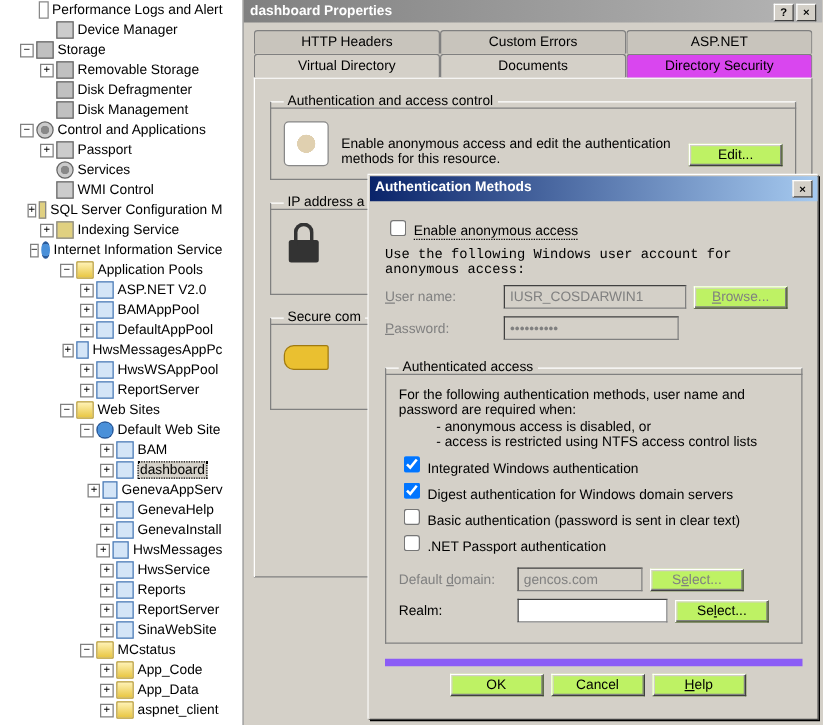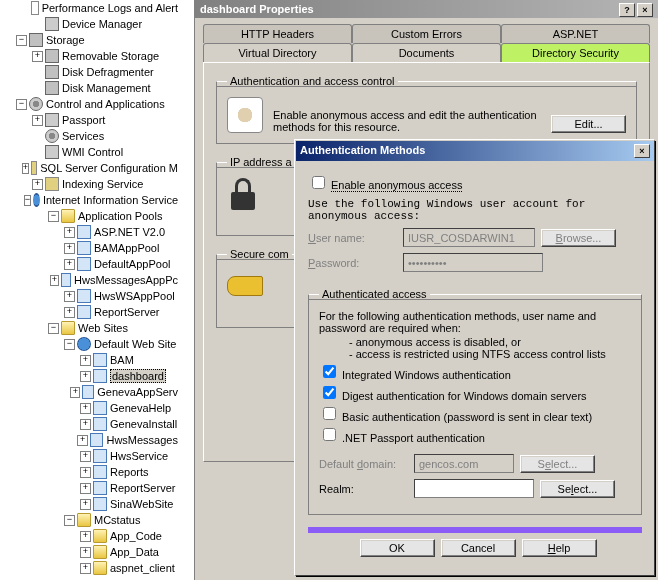--- a/index.html
+++ b/index.html
@@ -67,21 +67,21 @@
     background:#d4d0c8;
     padding: 3px 8px;
     margin-right: 0px;
     border-top-left-radius:3px;
     border-top-right-radius:3px;
     cursor:pointer;
     flex:1;
     text-align:center;
   }
   .tab.back { background:#c8c4bc; }
-  .tab.active { background:#bef264; position:relative; z-index:2;}
+  .tab.active { background:#d946ef; position:relative; z-index:2;}
   .tab-content {
     border: 1px solid #fff;
     border-right-color:#808080;
     border-bottom-color:#808080;
     background:#d4d0c8;
     padding: 12px;
     height: 400px;
   }
   
   fieldset {
@@ -91,21 +91,21 @@
     padding: 10px;
     position:relative;
   }
   fieldset legend { padding: 0 3px; background:#d4d0c8;}
   fieldset::before{ content:''; position:absolute; left:-1px; top:-1px; right:-1px; height:1px; background:#808080;}
   
   .group-row { display:flex; align-items:flex-end; }
   .group-icon { width:40px; height:40px; margin-right:10px; flex-shrink:0;}
   .group-text { flex:1; }
   .btn {
-    background:#e5e5e5;
+    background:#bef264;
     border:1px solid #404040;
     border-top-color:#fff;
     border-left-color:#fff;
     box-shadow: inset -1px -1px #808080, inset 1px 1px #d4d0c8;
     padding: 2px 13px;
     min-width:75px;
     text-align:center;
     cursor:pointer;
     font-family:inherit;
     font-size:11px;
@@ -491,21 +491,21 @@
     <div class="titlebar-btn">×</div>
   </div>
   <div class="auth-body">
     <div class="check-row">
       <input type="checkbox" style="">
       <span style="border-bottom:1px dotted #000;">Enable anonymous access</span>
     </div>
     <div style="margin:6px 0;font-family:Liberation Mono, monospace;">Use the following Windows user account for anonymous access:</div>
     <div class="form-row">
       <span class="form-label disabled-text"><span class="u">U</span>ser name:</span>
-      <input class="txt readonly" style="width: 132px;" disabled="" value="IUSR_COSDARWIN1">
+      <input class="txt readonly" style="width: 146px;" disabled="" value="IUSR_COSDARWIN1">
       <button class="btn disabled-text" disabled="" style="margin-left:6px;"><span class="u">B</span>rowse...</button>
     </div>
     <div class="form-row">
       <span class="form-label disabled-text"><span class="u">P</span>assword:</span>
       <input class="txt readonly" style="width: 140px;" type="password" disabled="" value="••••••••••">
     </div>
 
     <fieldset style="margin-top:16px;">
       <legend>Authenticated access</legend>
       <div>For the following authentication methods, user name and password are required when:</div>

